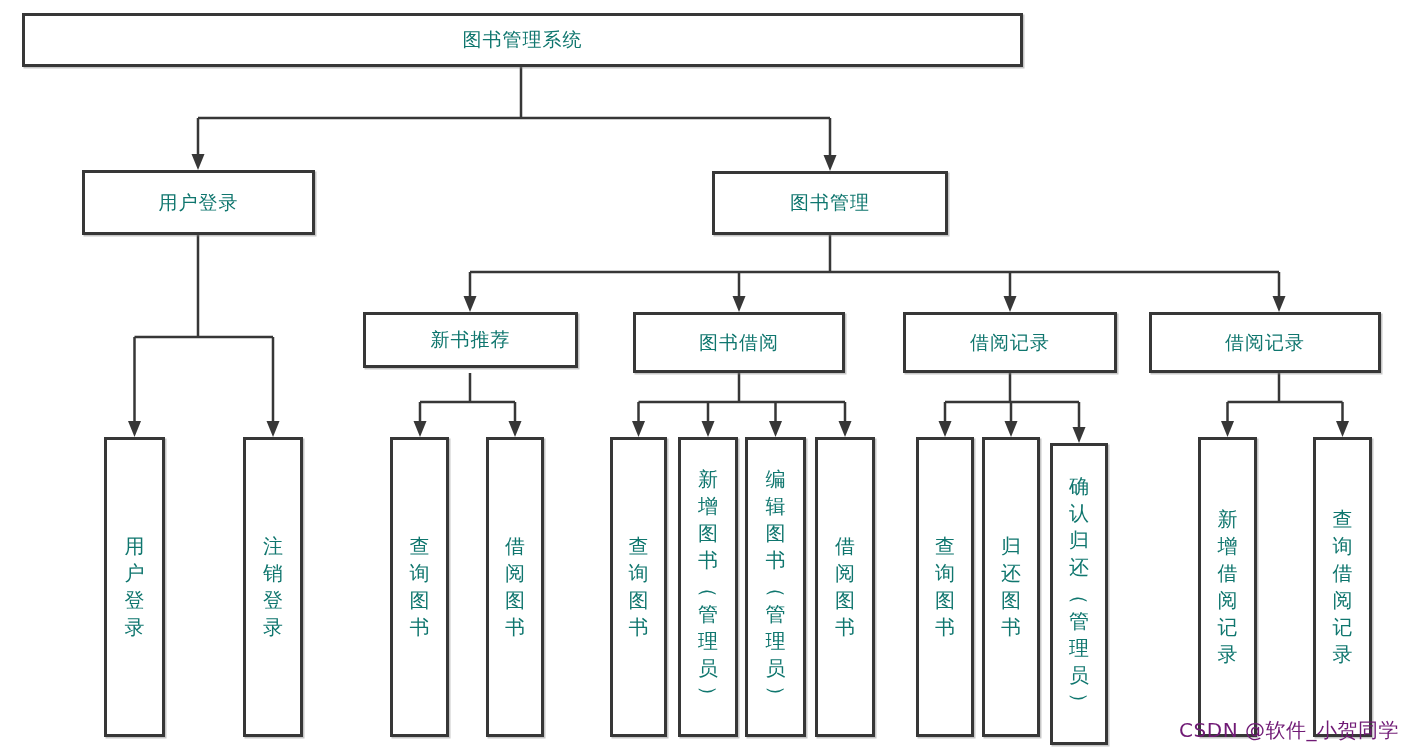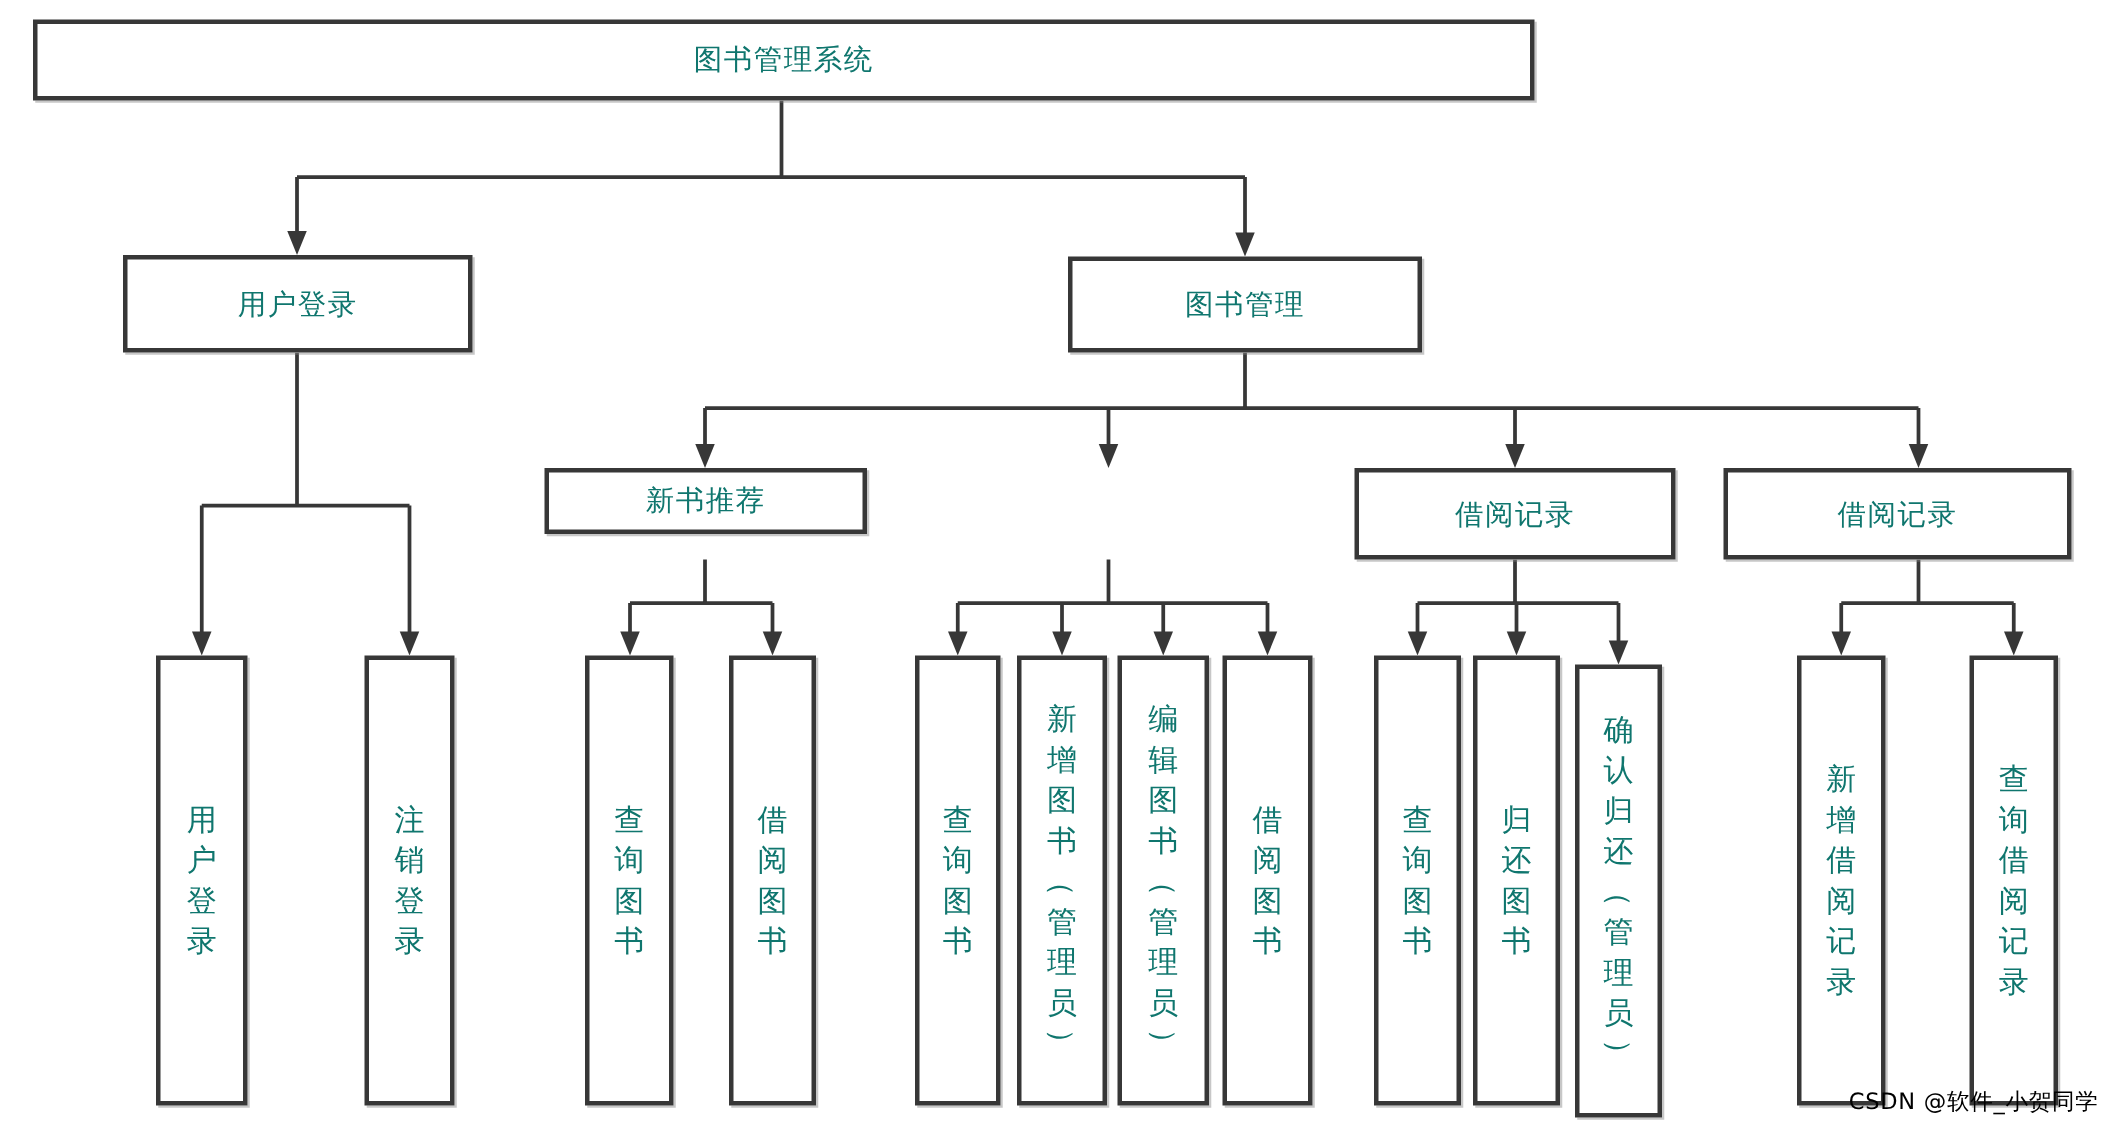--- a/index.html
+++ b/index.html
@@ -39,23 +39,23 @@
     display: block;
     line-height: 27px;
     font-size: 20px;
     text-align: center;
   }
   .vchar.rot { transform: rotate(90deg); }
   .watermark {
     position: absolute;
     right: 6px;
     bottom: 3px;
-    font-size: 15px;
+    font-size: 20px;
     letter-spacing: 0.5px;
-    color: #000000;
+    color: #701a75;
     z-index: 5;
     white-space: nowrap;
   }
 </style>
 </head>
 <body>
 
 <div class="canvas">
 
   <svg class="connectors" width="1405" height="747" viewBox="0 0 1405 747" aria-hidden="true">
@@ -116,22 +116,25 @@
     <span class="hlabel">图书管理系统</span>
   </div>
 
   <div class="node" style="left:712px;top:171px;width:236px;height:64px">
     <span class="hlabel">图书管理</span>
   </div>
   <div class="node" style="left:82px;top:170px;width:233px;height:65px">
     <span class="hlabel">用户登录</span>
   </div>
 
-  <div class="node" style="left:363px;top:312px;width:215px;height:44px">
+  <div class="node" style="left:363px;top:312px;width:215px;height:56px">
     <span class="hlabel">新书推荐</span>
+  </div>
+  <div class="node" style="left:633px;top:312px;width:212px;height:61px">
+    <span class="hlabel">图书借阅</span>
   </div>
   <div class="node" style="left:903px;top:312px;width:214px;height:61px">
     <span class="hlabel">借阅记录</span>
   </div>
   <div class="node" style="left:1149px;top:312px;width:232px;height:61px">
     <span class="hlabel">借阅记录</span>
   </div>
 
   <div class="node leaf" style="left:104px;top:437px;width:61px;height:300px">
     <span class="vtext">

